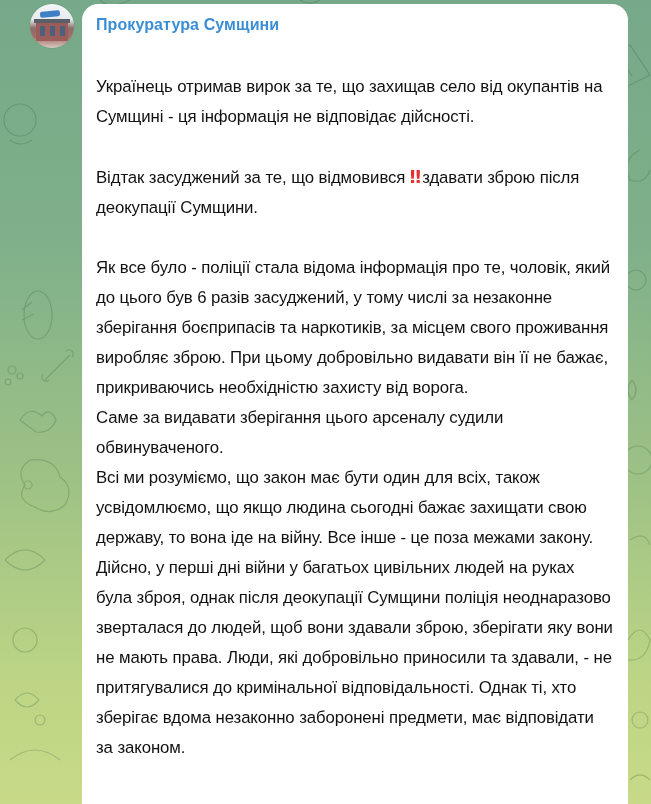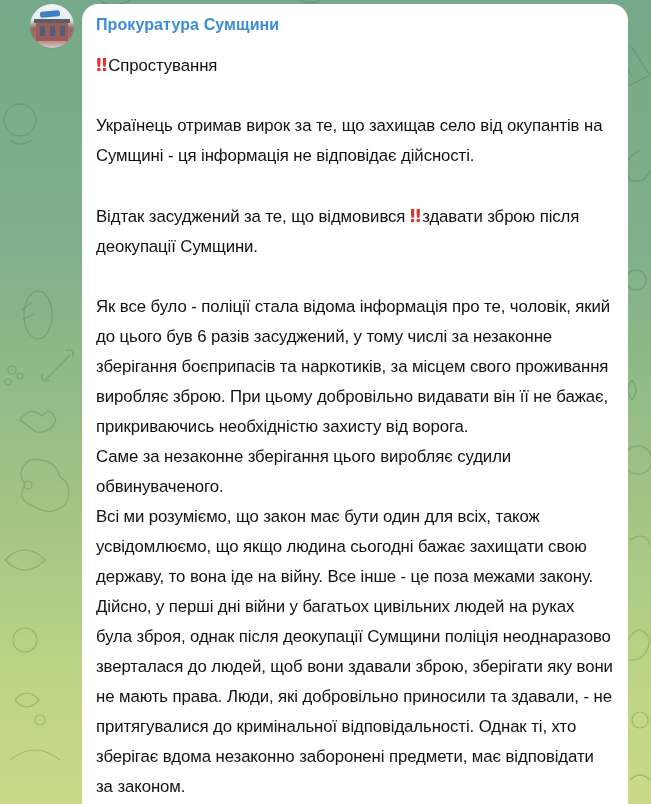--- a/index.html
+++ b/index.html
@@ -66,21 +66,21 @@
       background: #ffffff;
       border-radius: 16px 16px 16px 16px;
       box-sizing: border-box;
       padding: 10px 14px 0 14px;
     }
     .channel-name {
       color: #3b8ed4;
       font-weight: bold;
       font-size: 16px;
       line-height: 22px;
-      margin: 0 0 14px 0;
+      margin: 0 0 6px 0;
       letter-spacing: 0.1px;
     }
     .msg {
       color: #111111;
       font-size: 16.8px;
       line-height: 30px;
       letter-spacing: -0.1px;
     }
     .msg p {
       margin: 0;
@@ -138,23 +138,22 @@
   <span class="roof"></span>
   <span class="wall"></span>
   <span class="win" style="left:10px"></span>
   <span class="win" style="left:20px"></span>
   <span class="win" style="left:30px"></span>
 </div>
 
 <div class="bubble">
   <div class="channel-name">Прокуратура Сумщини</div>
   <div class="msg">
-    <p><span class="bangbang">‼</span><span>Спростування</span></p>
     <div class="gap"></div>
     <p>Українець отримав вирок за те, що захищав село від окупантів на Сумщині - ця інформація не відповідає дійсності.</p>
     <div class="gap"></div>
     <p><span>Відтак засуджений за те, що відмовився</span> <span class="bangbang">‼</span><span>здавати зброю після деокупації Сумщини.</span></p>
     <div class="gap"></div>
     <p>Як все було - поліції стала відома інформація про те, чоловік, який до цього був 6 разів засуджений, у тому числі за незаконне зберігання боєприпасів та наркотиків, за місцем свого проживання виробляє зброю. При цьому добровільно видавати він її не бажає, прикриваючись необхідністю захисту від ворога.</p>
-    <p>Саме за незаконне зберігання цього виробляє судили обвинуваченого.</p>
+    <p>Саме за видавати зберігання цього арсеналу судили обвинуваченого.</p>
     <p>Всі ми розуміємо, що закон має бути один для всіх, також усвідомлюємо, що якщо людина сьогодні бажає захищати свою державу, то вона іде на війну. Все інше - це поза межами закону. Дійсно, у перші дні війни у багатьох цивільних людей на руках була зброя, однак після деокупації Сумщини поліція неоднаразово зверталася до людей, щоб вони здавали зброю, зберігати яку вони не мають права. Люди, які добровільно приносили та здавали, - не притягувалися до кримінальної відповідальності. Однак ті, хто зберігає вдома незаконно заборонені предмети, має відповідати за законом.</p>
   </div>
 </div>
 
 </body></html>

